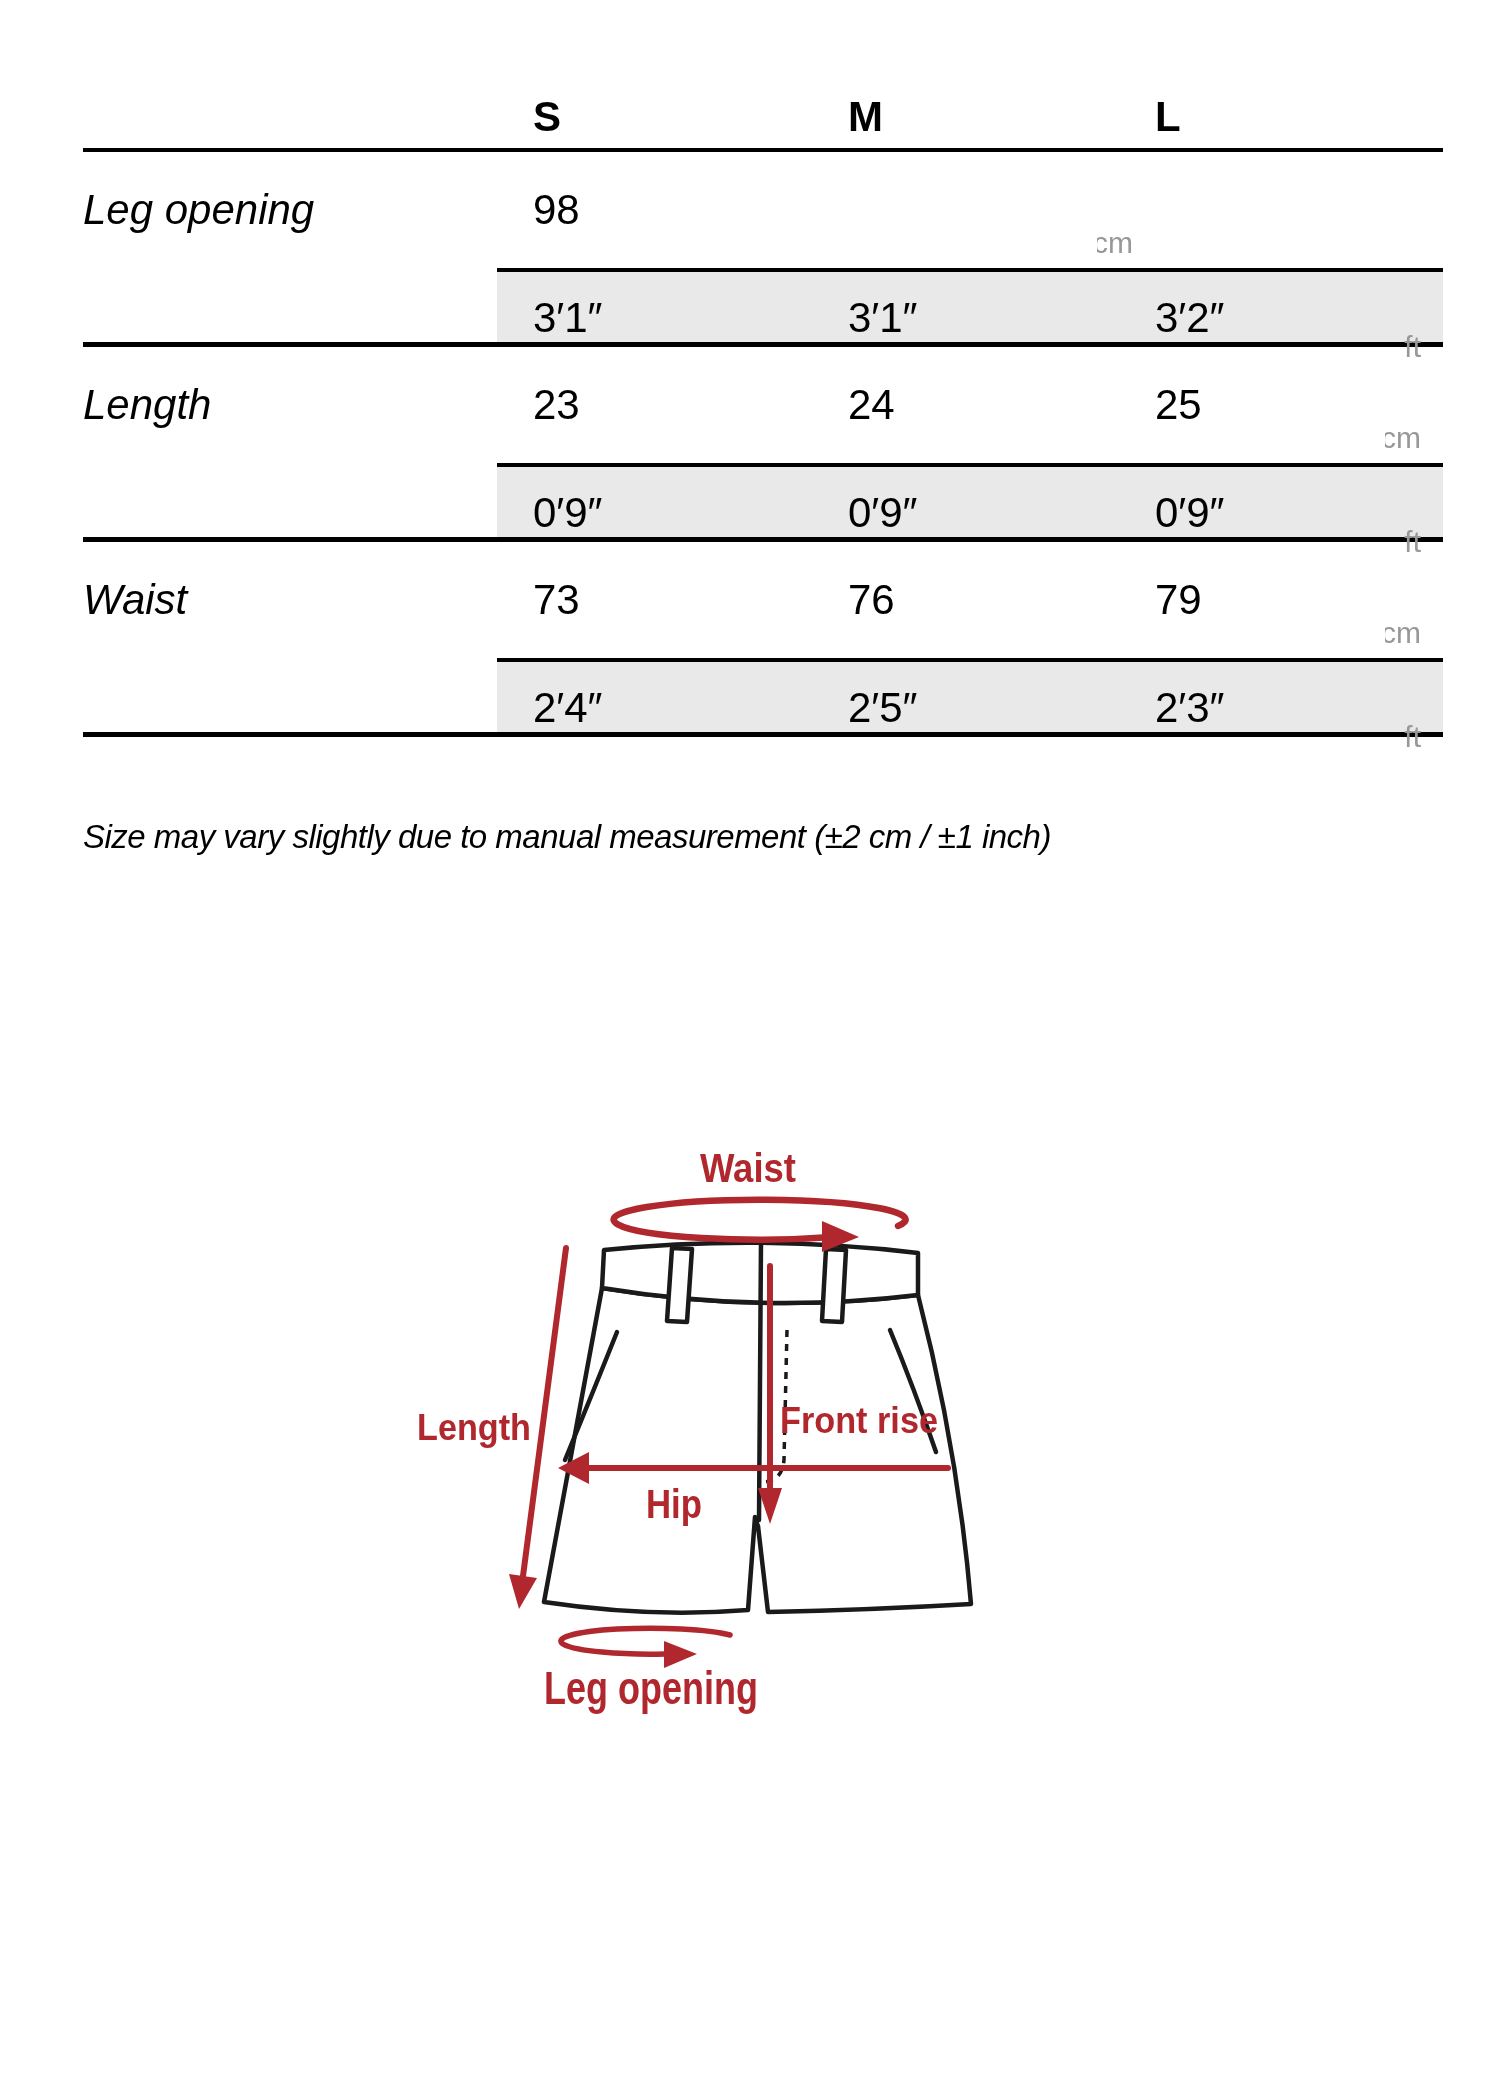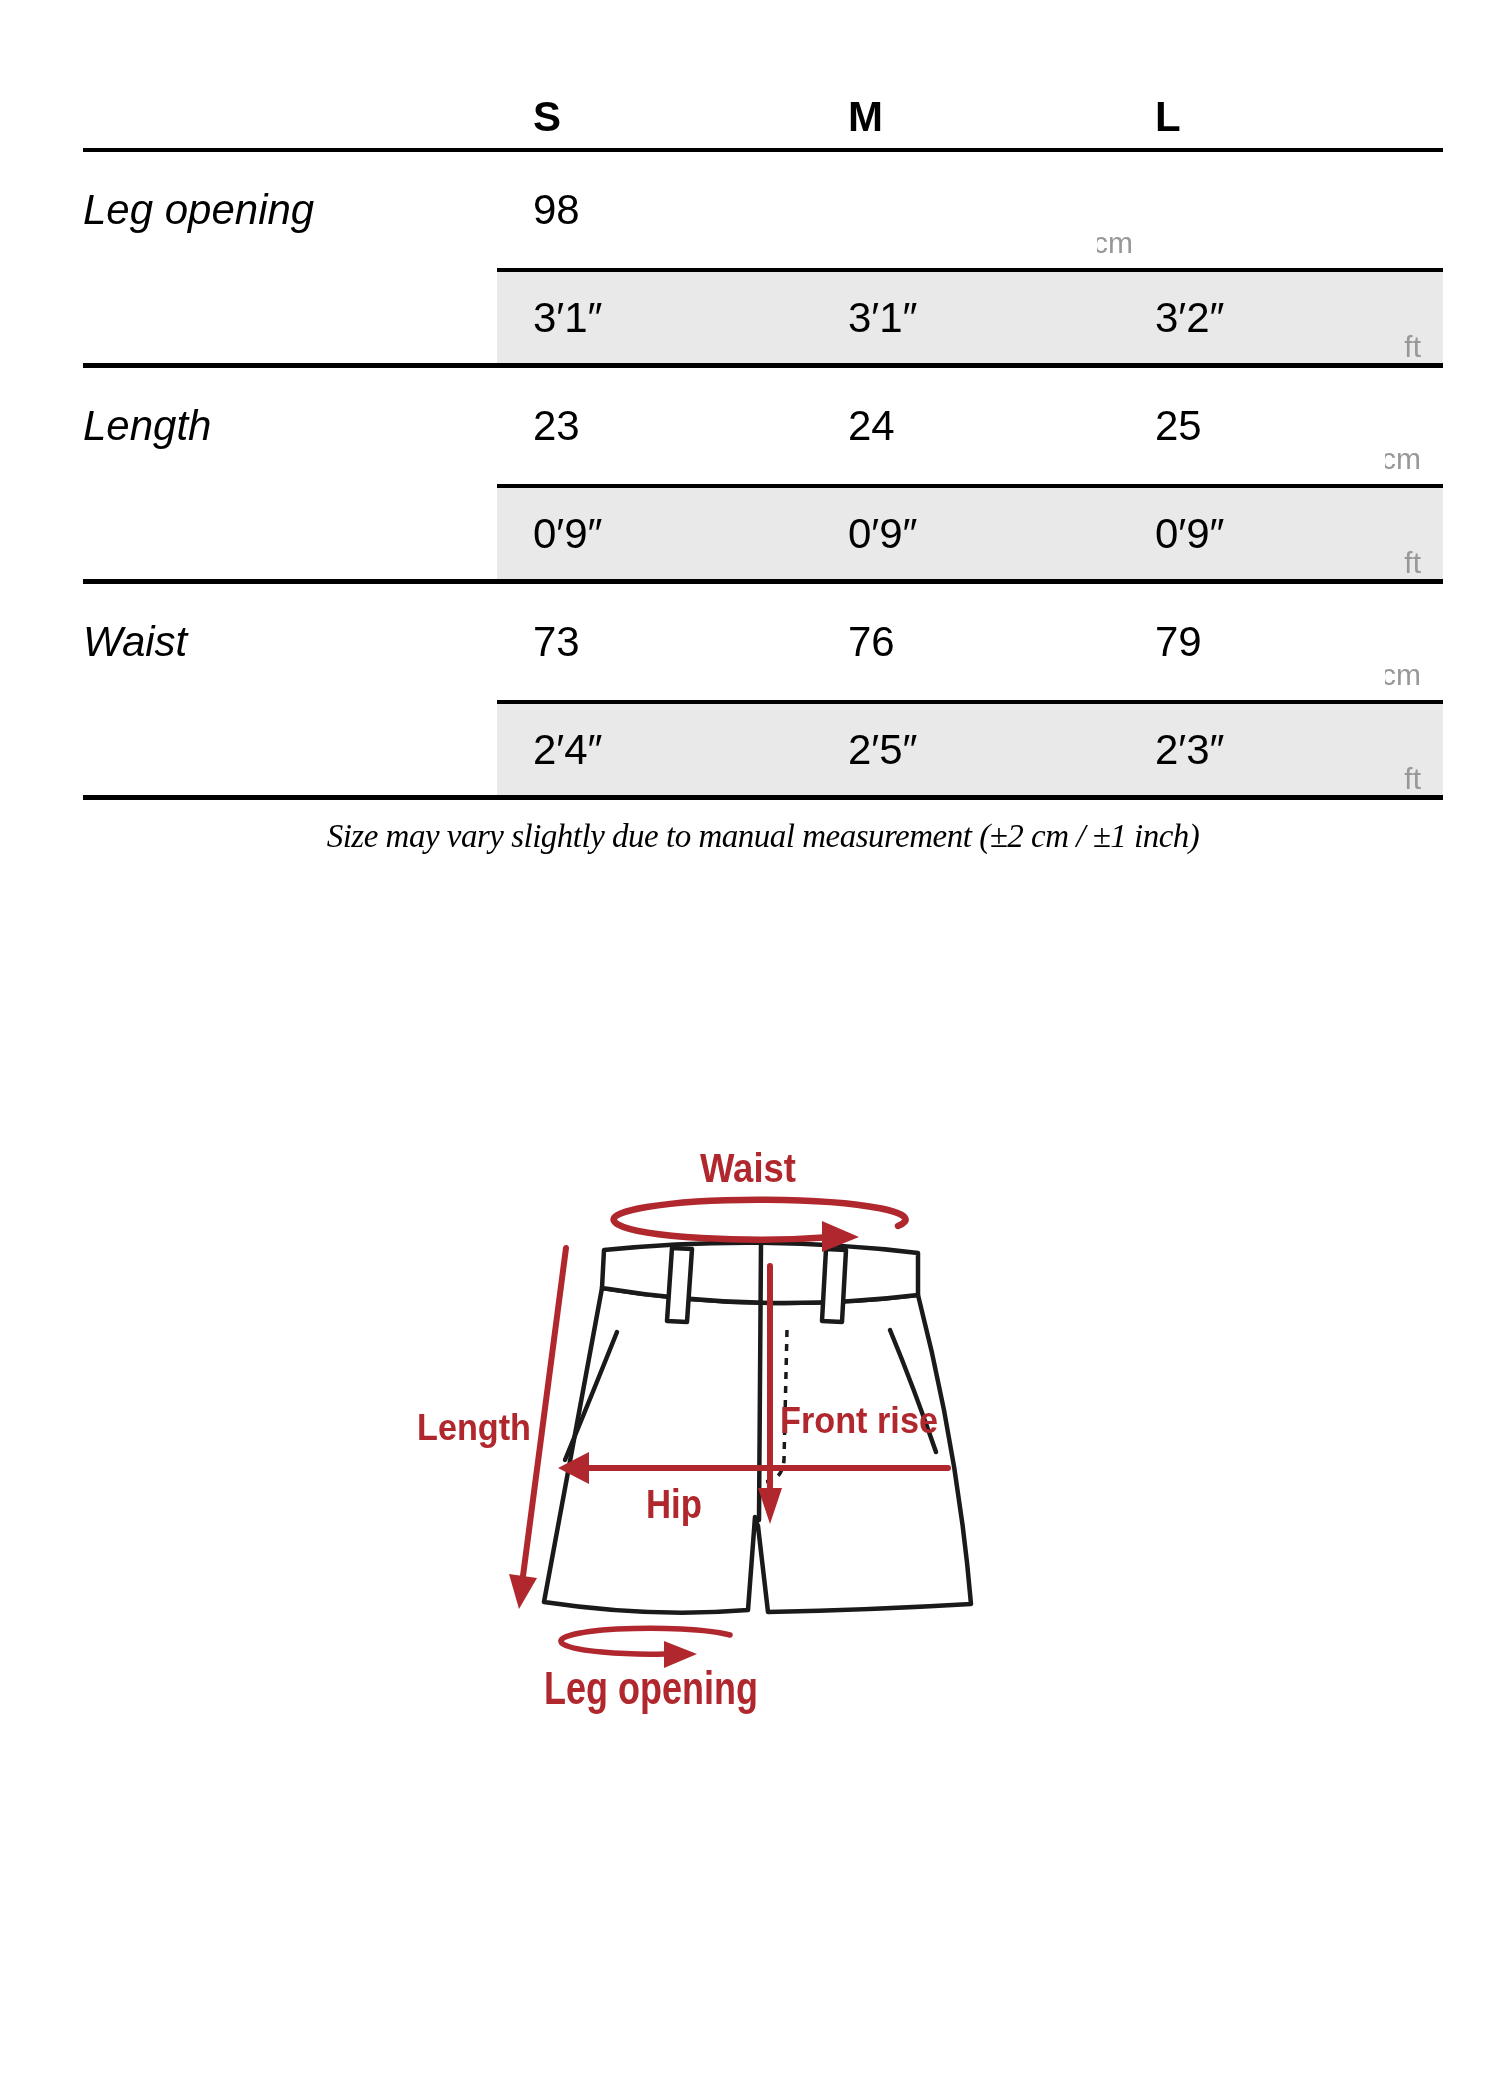--- a/index.html
+++ b/index.html
@@ -4,36 +4,36 @@
 <style>
   html,body{margin:0;padding:0;background:#fff;}
   .page{position:relative;width:1500px;height:2073px;background:#ffffff;overflow:hidden;
         font-family:"Liberation Sans","DejaVu Sans",sans-serif;color:#000;}
   .size-table{position:absolute;left:83px;top:0;width:1360px;}
   .trow{display:grid;grid-template-columns:450px 315px 307px 230px 58px;position:relative;}
   .header-row{height:148px;}
   .header-row .cell{display:flex;align-items:flex-end;padding-bottom:10px;
         font-size:42px;font-weight:bold;line-height:1;}
   .cm-row{height:116px;}
-  .ft-row{height:95px;}
+  .ft-row{height:74px;}
   .cell{display:flex;align-items:center;font-size:42px;line-height:1;position:relative;z-index:2;}
   .label-cell{font-style:italic;}
   .hline{height:4px;background:#000;}
   .hline.thick{height:5px;}
   .pline{position:absolute;left:414px;right:0;top:0;height:4px;background:#000;z-index:1;}
   .pbg{position:absolute;left:414px;right:0;top:4px;bottom:0;background:#e9e9e9;z-index:0;}
   .ft-row .cell{padding-top:4px;}
   .unit-cell{display:block;margin-top:14px;}
   .unit{display:block;position:relative;width:36px;height:34px;overflow:hidden;
         margin:60px 22px 0 auto;}
   .ft-row .unit{margin-top:48px;}
   .unit .u{position:absolute;right:0;bottom:0;font-size:30px;line-height:34px;
         color:#989898;white-space:nowrap;font-style:normal;}
-  .note{position:absolute;left:83px;top:818px;width:1360px;text-align:center;
-        font-size:33px;font-style:italic;letter-spacing:-0.5px;font-family:Liberation Serif, serif;}
+  .note{position:absolute;left:83px;top:818px;width:1360px;text-align:left;
+        font-size:33px;font-style:italic;letter-spacing:-0.5px;}
   .diagram{position:absolute;left:380px;top:1130px;width:720px;height:620px;}
   .diagram text{font-family:"Liberation Sans","DejaVu Sans",sans-serif;font-weight:bold;}
 </style>
 </head>
 <body>
 
 <div class="page">
 
   <div class="size-table">
 

